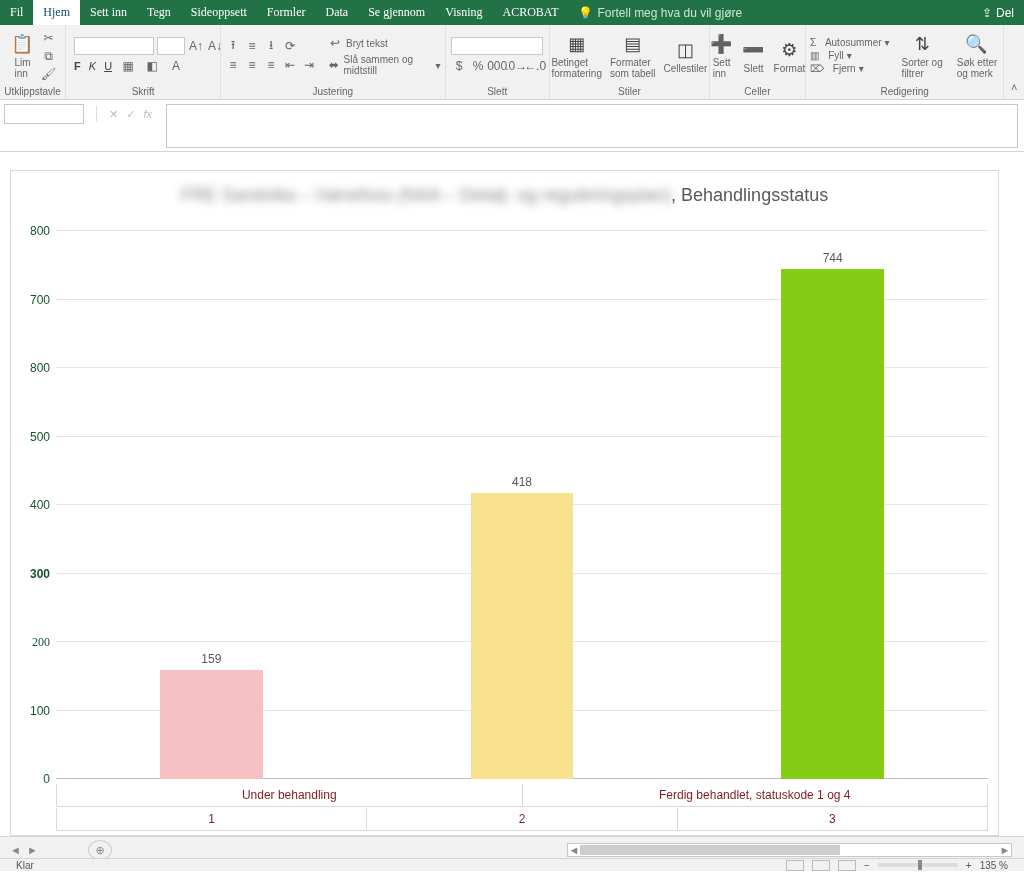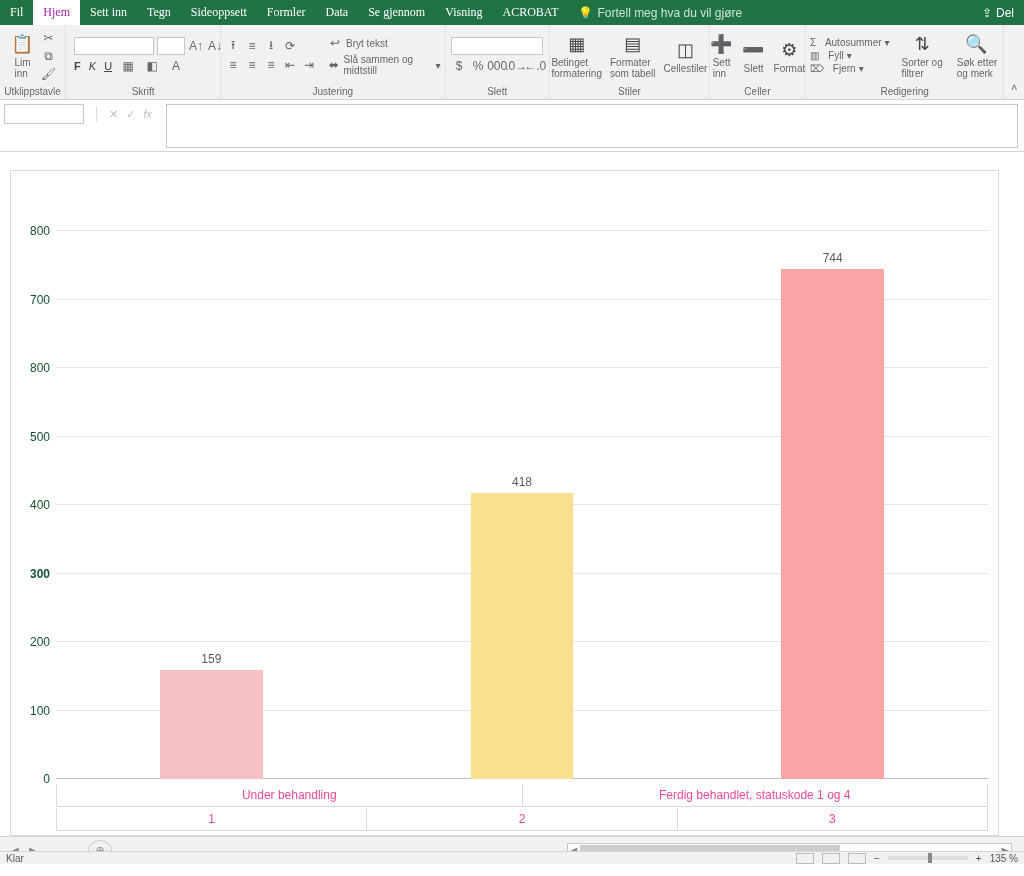--- a/index.html
+++ b/index.html
@@ -1,21 +1,21 @@
 <!DOCTYPE html>
 <html><head>
 <meta charset="utf-8">
 <style>
   * { box-sizing: border-box; margin: 0; padding: 0; font-family: "Segoe UI", Tahoma, sans-serif; }
   body { width: 1024px; height: 876px; background: #fff; overflow: hidden; font-size: 11px; color: #444; }
 
   
   .titlebar { height: 25px; background: #217346; display: flex; align-items: stretch; color: #fff; font-size: 12px; }
   .tab { padding: 0 10px; display: flex; align-items: center; cursor: pointer; font-family: Liberation Serif, serif; }
-  .tab.active { background: #fff; color: #a21caf; }
+  .tab.active { background: #fff; color: #0c4a6e; }
   .tell-me { display: flex; align-items: center; color: #c8e6d5; gap: 4px; margin-left: 10px; }
   .spacer { flex: 1; }
   .share { display: flex; align-items: center; gap: 4px; padding: 0 10px; }
 
   
   .ribbon { height: 75px; background: #f1f1f1; border-bottom: 1px solid #d4d4d4; display: flex; }
   .group { border-right: 1px solid #e1e1e1; display: flex; flex-direction: column; justify-content: space-between; padding: 2px 4px 0; }
   .group-label { text-align: center; font-size: 10px; color: #666; padding: 2px 0; position: relative; }
   .group-body { flex: 1; display: flex; align-items: center; gap: 4px; justify-content: center; }
   .g-clip { width: 67px; }
@@ -47,37 +47,37 @@
   .chart-title { text-align:center; font-size:18px; color:#595959; padding:14px 0 8px; }
   .blurred { filter: blur(4px); color:#888; }
   .plot { position:absolute; top:60px; left:45px; right:10px; bottom:56px;}
   .yaxis { position:absolute; top:60px; left:0; bottom:56px; width:45px;}
   .ytick { position:absolute; right:6px; font-size:12px; color:#14532d; transform:translateY(-50%);}
   .grid { position:absolute; left:0; right:0; height:1px; background:#e6e6e6;}
   .baseline { position:absolute; left:0; right:0; bottom:0; height:1px; background:#bfbfbf;}
   .bar { position:absolute; bottom:0; width:100px;}
   .bar-label { position:absolute; width:100%; text-align:center; top:-18px; font-size:12px; color:#595959;}
   .cat-row { position:absolute; left:45px; right:10px; display:flex; }
-  .cat { flex:1; text-align:center; font-size:12px; color:#ec4899; border:1px solid #d9d9d9; border-top:none; padding:4px 8px;}
+  .cat { flex:1; text-align:center; font-size:12px; color:#7f1d1d; border:1px solid #d9d9d9; border-top:none; padding:4px 8px;}
   .cat + .cat { border-left:none; }
   .cat-row.r1 { bottom:28px; }
   .cat-row.r2 { bottom:4px; }
 
   
   .tabs-bar { position:absolute; bottom:13px; left:0; right:0; height:27px; background:#f1f1f1; border-top:1px solid #d4d4d4; display:flex; align-items:center; font-size:11px;}
   .nav-arrows { width:80px; display:flex; gap:6px; padding:0 10px; color:#888;}
   .sheet-tab { padding:4px 10px; border:1px solid #ccc; border-bottom:none; background:#f7f7f7; margin-right:-1px; cursor:pointer;}
   .sheet-tab.active { background:#fff; border-bottom:2px solid #217346; color:#217346; font-weight:600;}
   .add-sheet { width:24px; height:20px; border:1px solid #ccc; border-radius:50%; display:flex; align-items:center; justify-content:center; margin-left:8px; color:#888;}
   .hscroll { flex:1; margin:0 12px; height:14px; border:1px solid #c8c8c8; background:#fff; position:relative;}
   .hscroll-thumb { position:absolute; left:12px; top:1px; bottom:1px; width:260px; background:#cdcdcd;}
   .hscroll-btn { position:absolute; top:0; bottom:0; width:12px; display:flex; align-items:center; justify-content:center; color:#888;}
 
   
-  .statusbar { position:absolute; bottom:12px; left:0; right:0; height:13px; background:#f1f1f1; border-top:1px solid #d4d4d4; display:flex; align-items:center; font-size:10px; padding:0 6px; color:#555;}
+  .statusbar { position:absolute; bottom:5px; left:0; right:0; height:13px; background:#f1f1f1; border-top:1px solid #d4d4d4; display:flex; align-items:center; font-size:10px; padding:0 16px; color:#555;}
   .status-right { margin-left:auto; display:flex; align-items:center; gap:8px;}
   .view-btn { width:18px; height:11px; border:1px solid #bbb; display:inline-block;}
   .zoom-slider { width:80px; height:4px; background:#ddd; position:relative;}
   .zoom-thumb { position:absolute; top:-3px; left:50%; width:4px; height:10px; background:#888;}
 </style>
 </head>
 <body>
 
 <div class="titlebar">
   <div class="tab">Fil</div>
@@ -252,25 +252,28 @@
     <div class="fx-sep"></div>
     <span>✕</span>
     <span>✓</span>
     <i>fx</i>
   </div>
   <div class="fx-area"></div>
 </div>
 
 <div class="sheet">
   <div class="chart-container">
+    <div class="chart-title">
+      <span class="blurred">FRE Sandvika – Hønefoss (NAA – Detalj- og reguleringsplan)</span><span>, Behandlingsstatus</span>
+    </div>
 
     <div class="yaxis" id="yaxis">
         <div class="ytick" style="top: 100%;">0</div>
         <div class="ytick" style="top: 87.5%;">100</div>
-        <div class="ytick" style="top: 75%;">200</div>
+        <div class="ytick" style="top: 75%; font-family: Liberation Serif, serif;">200</div>
         <div class="ytick" style="top: 62.5%; font-weight: bold;">300</div>
         <div class="ytick" style="top: 50%;">400</div>
         <div class="ytick" style="top: 37.5%;">500</div>
         <div class="ytick" style="top: 25%;">800</div>
         <div class="ytick" style="top: 12.5%;">700</div>
         <div class="ytick" style="top: 0%;">800</div>
       </div>
     <div class="plot" id="plot">
       <div class="baseline"></div>
     <div class="grid" style="bottom: 12.5%;"></div>
@@ -280,21 +283,21 @@
         <div class="grid" style="bottom: 62.5%;"></div>
         <div class="grid" style="bottom: 75%;"></div>
         <div class="grid" style="bottom: 87.5%;"></div>
         <div class="grid" style="bottom: 100%;"></div>
         <div class="bar" style="left: 11.1667%; width: 11%; height: 19.875%; background: rgb(246, 193, 197);">
           <div class="bar-label">159</div>
         </div>
         <div class="bar" style="left: 44.5%; width: 11%; height: 52.25%; background: rgb(247, 224, 142);">
           <div class="bar-label">418</div>
         </div>
-        <div class="bar" style="left: 77.8333%; width: 11%; height: 93%; background: #fca5a5;">
+        <div class="bar" style="left: 77.8333%; width: 11%; height: 93%; background: #84cc16;">
           <div class="bar-label">744</div>
         </div>
       </div>
 
     <div class="cat-row r1" id="catrow1">
         <div class="cat">Under behandling</div>
         <div class="cat">Ferdig behandlet, statuskode 1 og 4</div>
       </div>
     <div class="cat-row r2" id="catrow2">
         <div class="cat">1</div>

